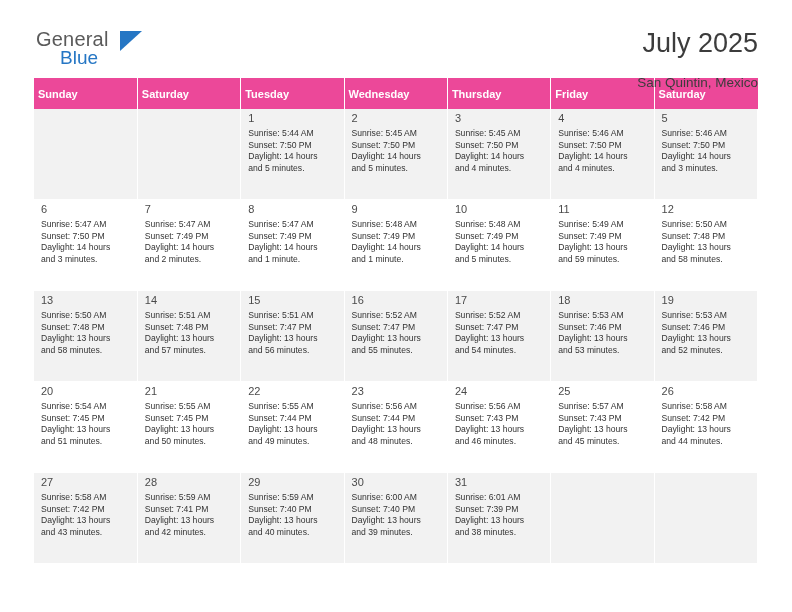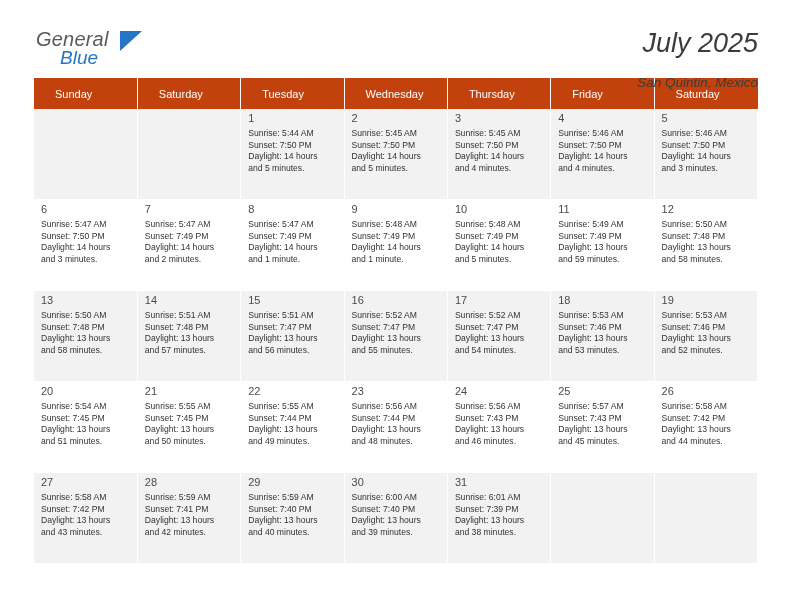--- a/index.html
+++ b/index.html
@@ -23,21 +23,20 @@
   }
 
   
   .header {
     display: flex;
     justify-content: space-between;
     align-items: flex-start;
     padding-top: 28px;
     height: 72px;
     box-sizing: border-box;
-    font-style: italic;
   }
   .logo {
     position: relative;
     width: 120px;
     padding-left: 2px;
   }
   .logo-general {
     font-size: 20px;
     color: #5a5a5a;
     letter-spacing: 0.2px;
@@ -77,26 +76,26 @@
   }
 
   
   .calendar {
     width: 724px;
     border-collapse: collapse;
     table-layout: fixed;
     margin-top: 6px;
   }
   .calendar th {
-    background: #c2410c;
+    background: #ec4899;
     color: #ffffff;
     font-size: 11px;
-    font-weight: normal;
+    font-weight: bold;
     text-align: left;
-    padding: 6px 0 6px 21px;
+    padding: 6px 0 6px 4px;
     height: 19px;
     border-right: 1px solid #ffffff;
   }
   .calendar th:last-child { border-right: none; }
 
   .calendar td {
     vertical-align: top;
     height: 83px;
     padding: 3px 6px 4px 7px;
     border-right: 1px solid #ffffff;

